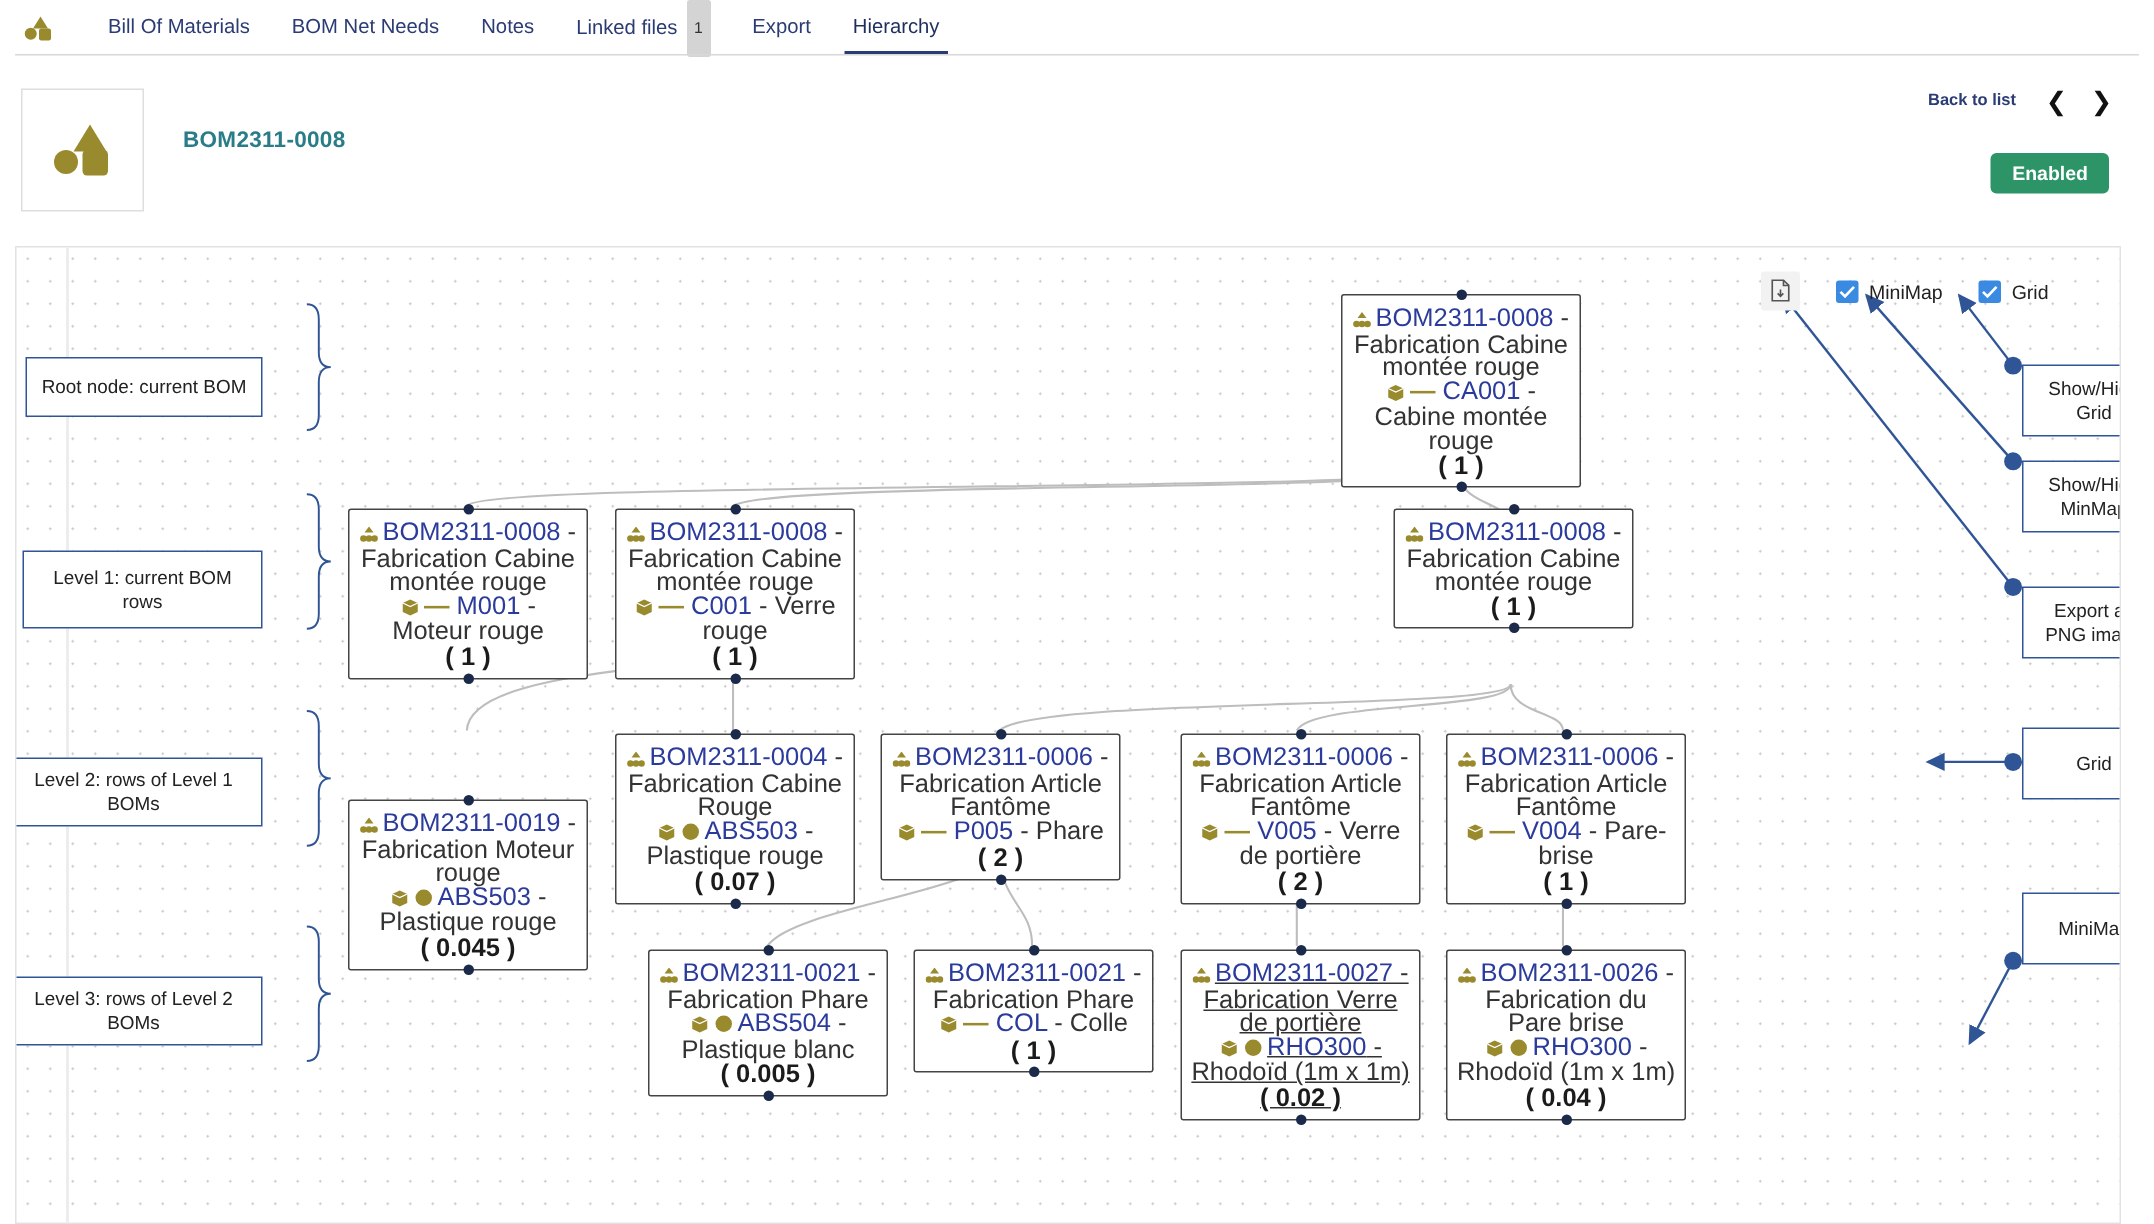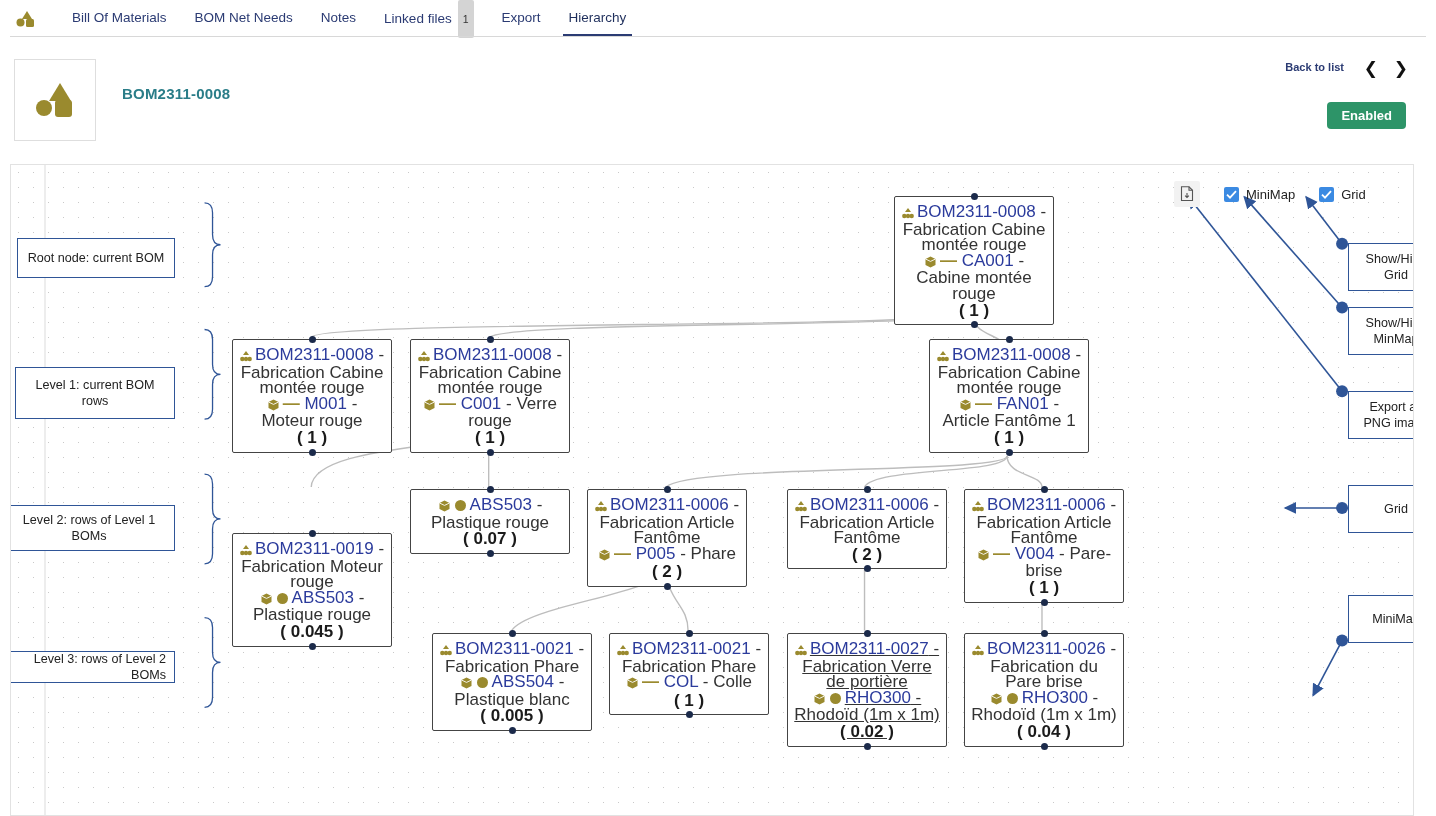--- a/index.html
+++ b/index.html
@@ -267,26 +267,20 @@
     <div class="node" style="left:918px; top:174px; width:160px;">
       <span class="port top"></span>
       <div class="line1">
         <span class="ico"><svg width="12" height="11" viewBox="0 0 12 11">
               <polygon points="6,0 9,4 3,4" fill="#9a8a2e"></polygon>
               <circle cx="2.3" cy="8" r="2.2" fill="#9a8a2e"></circle>
               <circle cx="6" cy="8" r="2.2" fill="#9a8a2e"></circle>
               <circle cx="9.7" cy="8" r="2.2" fill="#9a8a2e"></circle>
             </svg></span><a class="code">BOM2311-0008</a> - <span>Fabrication Cabine montée rouge</span>
       </div>
-      <div class="line2">
-        <span class="ico"><svg width="13" height="12" viewBox="0 0 13 12">
-              <path d="M1.5,3 L6.5,0.6 L11.5,3 L11.5,9 L6.5,11.4 L1.5,9 Z" fill="#9a8a2e"></path>
-              <path d="M1.5,3 L6.5,5.4 L11.5,3" fill="none" stroke="#fff" stroke-width="0.9"></path>
-            </svg></span><span class="dash">—</span> <a class="code">FAN01</a> - <span>Article Fantôme 1</span>
-      </div>
       <div class="qty">( 1 )</div>
       <span class="port bottom"></span>
     </div>
 
     <div class="node" style="left:221px; top:324px; width:160px;margin-top:44px;">
       <span class="port top"></span>
       <div class="line1">
         <span class="ico"><svg width="12" height="11" viewBox="0 0 12 11">
               <polygon points="6,0 9,4 3,4" fill="#9a8a2e"></polygon>
               <circle cx="2.3" cy="8" r="2.2" fill="#9a8a2e"></circle>
@@ -299,20 +293,28 @@
               <path d="M1.5,3 L6.5,0.6 L11.5,3 L11.5,9 L6.5,11.4 L1.5,9 Z" fill="#9a8a2e"></path>
               <path d="M1.5,3 L6.5,5.4 L11.5,3" fill="none" stroke="#fff" stroke-width="0.9"></path>
             </svg></span><span class="ico-circle"></span><a class="code">ABS503</a> - <span>Plastique rouge</span>
       </div>
       <div class="qty">( 0.045 )</div>
       <span class="port bottom"></span>
     </div>
 
     <div class="node" style="left:399px; top:324px; width:160px;">
       <span class="port top"></span>
+      <div class="line1">
+        <span class="ico"><svg width="12" height="11" viewBox="0 0 12 11">
+              <polygon points="6,0 9,4 3,4" fill="#9a8a2e"></polygon>
+              <circle cx="2.3" cy="8" r="2.2" fill="#9a8a2e"></circle>
+              <circle cx="6" cy="8" r="2.2" fill="#9a8a2e"></circle>
+              <circle cx="9.7" cy="8" r="2.2" fill="#9a8a2e"></circle>
+            </svg></span><a class="code">BOM2311-0004</a> - <span>Fabrication Cabine Rouge</span>
+      </div>
       <div class="line2">
         <span class="ico"><svg width="13" height="12" viewBox="0 0 13 12">
               <path d="M1.5,3 L6.5,0.6 L11.5,3 L11.5,9 L6.5,11.4 L1.5,9 Z" fill="#9a8a2e"></path>
               <path d="M1.5,3 L6.5,5.4 L11.5,3" fill="none" stroke="#fff" stroke-width="0.9"></path>
             </svg></span><span class="ico-circle"></span><a class="code">ABS503</a> - <span>Plastique rouge</span>
       </div>
       <div class="qty">( 0.07 )</div>
       <span class="port bottom"></span>
     </div>
 
@@ -338,20 +340,26 @@
 
     <div class="node" style="left:776px; top:324px; width:160px;">
       <span class="port top"></span>
       <div class="line1">
         <span class="ico"><svg width="12" height="11" viewBox="0 0 12 11">
               <polygon points="6,0 9,4 3,4" fill="#9a8a2e"></polygon>
               <circle cx="2.3" cy="8" r="2.2" fill="#9a8a2e"></circle>
               <circle cx="6" cy="8" r="2.2" fill="#9a8a2e"></circle>
               <circle cx="9.7" cy="8" r="2.2" fill="#9a8a2e"></circle>
             </svg></span><a class="code">BOM2311-0006</a> - <span>Fabrication Article Fantôme</span>
+      </div>
+      <div class="line2">
+        <span class="ico"><svg width="13" height="12" viewBox="0 0 13 12">
+              <path d="M1.5,3 L6.5,0.6 L11.5,3 L11.5,9 L6.5,11.4 L1.5,9 Z" fill="#9a8a2e"></path>
+              <path d="M1.5,3 L6.5,5.4 L11.5,3" fill="none" stroke="#fff" stroke-width="0.9"></path>
+            </svg></span><span class="dash">—</span> <a class="code">V005</a> - <span>Verre de portière</span>
       </div>
       <div class="qty">( 2 )</div>
       <span class="port bottom"></span>
     </div>
 
     <div class="node" style="left:953px; top:324px; width:160px;">
       <span class="port top"></span>
       <div class="line1">
         <span class="ico"><svg width="12" height="11" viewBox="0 0 12 11">
               <polygon points="6,0 9,4 3,4" fill="#9a8a2e"></polygon>
@@ -452,21 +460,21 @@
 
     <div class="ann" style="left:6px; top:73px; width:158px; height:40px;">
       <span>Root node: current BOM</span>
     </div>
     <div class="ann" style="left:4px; top:202px; width:160px; height:52px;">
       <span>Level 1: current BOM rows</span>
     </div>
     <div class="ann" style="left:-8px; top:340px; width:172px; height:46px;">
       <span>Level 2: rows of Level 1 BOMs</span>
     </div>
-    <div class="ann" style="left:-8px; top:486px; width:172px; height:32px;text-align:right;">
+    <div class="ann" style="left:-8px; top:486px; width:172px; height:46px;">
       <span>Level 3: rows of Level 2 BOMs</span>
     </div>
 
     <div class="callout" style="left:1337px; top:78px; width:96px; height:48px;">
       <span>Show/Hide Grid</span>
     </div>
     <div class="callout" style="left:1337px; top:142px; width:96px; height:48px;">
       <span>Show/Hide MinMap</span>
     </div>
     <div class="callout" style="left:1337px; top:226px; width:96px; height:48px;">

